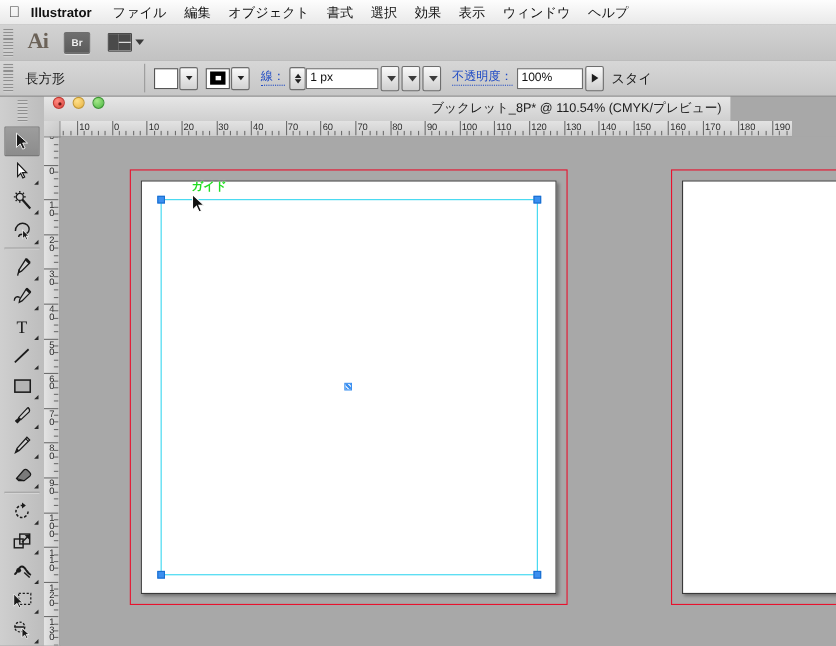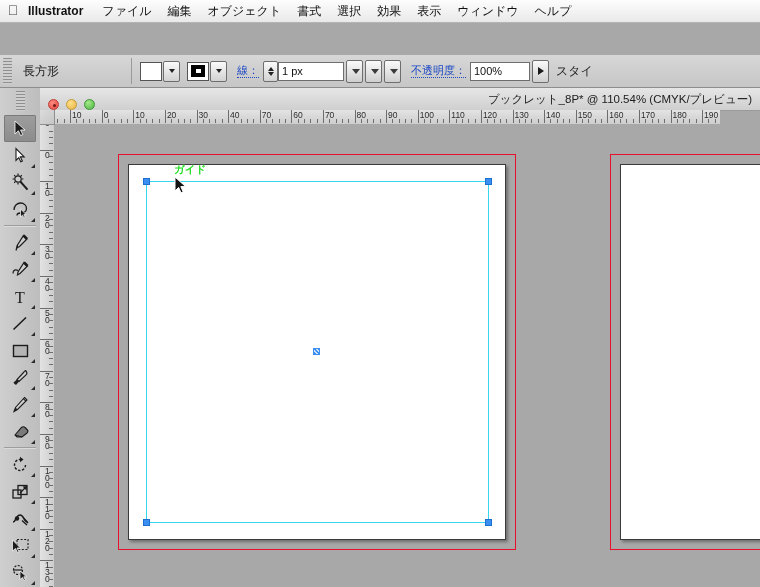--- a/index.html
+++ b/index.html
@@ -154,24 +154,24 @@
   .tool .tri{
     position:absolute;right:1px;bottom:1px;width:0;height:0;
     border-left:4px solid transparent;border-top:4px solid transparent;
     border-right:4px solid #2b2b2b;border-bottom:0;
   }
   .tool-div{height:1px;background:#9e9e9e;margin:2px 4px;border-bottom:1px solid #dadada;}
 
   
   .docwin{position:absolute;top:88px;left:40px;width:720px;height:499px;background:#a8a8a8;}
   .titlebar{
-    position:absolute;top:0;left:0;width:720px;height:22px;
+    position:absolute;top:0;left:0;width:624px;height:22px;
     background:linear-gradient(#e6e6e6,#cfcfcf);
     border-bottom:1px solid #9a9a9a;
-    display:flex;align-items:flex-end;
+    display:flex;align-items:flex-start;
   }
   .traffic{display:flex;align-items:center;margin-left:8px;gap:7px;}
   .tl{width:11px;height:11px;border-radius:50%;box-sizing:border-box;}
   .tl.red{background:radial-gradient(circle at 35% 30%,#ff8a80,#e0443e);border:1px solid #c13b34;position:relative;}
   .tl.red::after{content:"";position:absolute;left:4px;top:4px;width:3px;height:3px;border-radius:50%;background:#6d1a15;}
   .tl.yellow{background:radial-gradient(circle at 35% 30%,#ffe08a,#e8b341);border:1px solid #c49a36;}
   .tl.green{background:radial-gradient(circle at 35% 30%,#a6e88a,#4cb842);border:1px solid #3d9635;}
   .doctitle{
     position:absolute;right:8px;top:0;height:22px;line-height:22px;
     font-size:11.5px;color:#202020;white-space:nowrap;
@@ -243,20 +243,35 @@
     <div class="menu-item">編集</div>
     <div class="menu-item">オブジェクト</div>
     <div class="menu-item">書式</div>
     <div class="menu-item">選択</div>
     <div class="menu-item">効果</div>
     <div class="menu-item">表示</div>
     <div class="menu-item">ウィンドウ</div>
     <div class="menu-item">ヘルプ</div>
   </div>
 
+  <div class="apptoolbar">
+    <div class="grip"></div>
+    <div class="ai-logo">Ai</div>
+    <div class="br-btn">Br</div>
+    <div class="arrange-btn">
+      <div class="arrange-ico">
+        <div class="l"></div>
+          <div class="r">
+            <i></i>
+            <i></i>
+          </div>
+      </div>
+      <div class="caret"></div>
+    </div>
+  </div>
 
   <div class="controlbar">
     <div class="grip"></div>
     <div class="obj-type">長方形</div>
     <div class="cb-sep"></div>
 
     <div class="swatch-group">
       <div class="swatch"></div>
       <div class="mini-drop">
           <div class="caret"></div>

